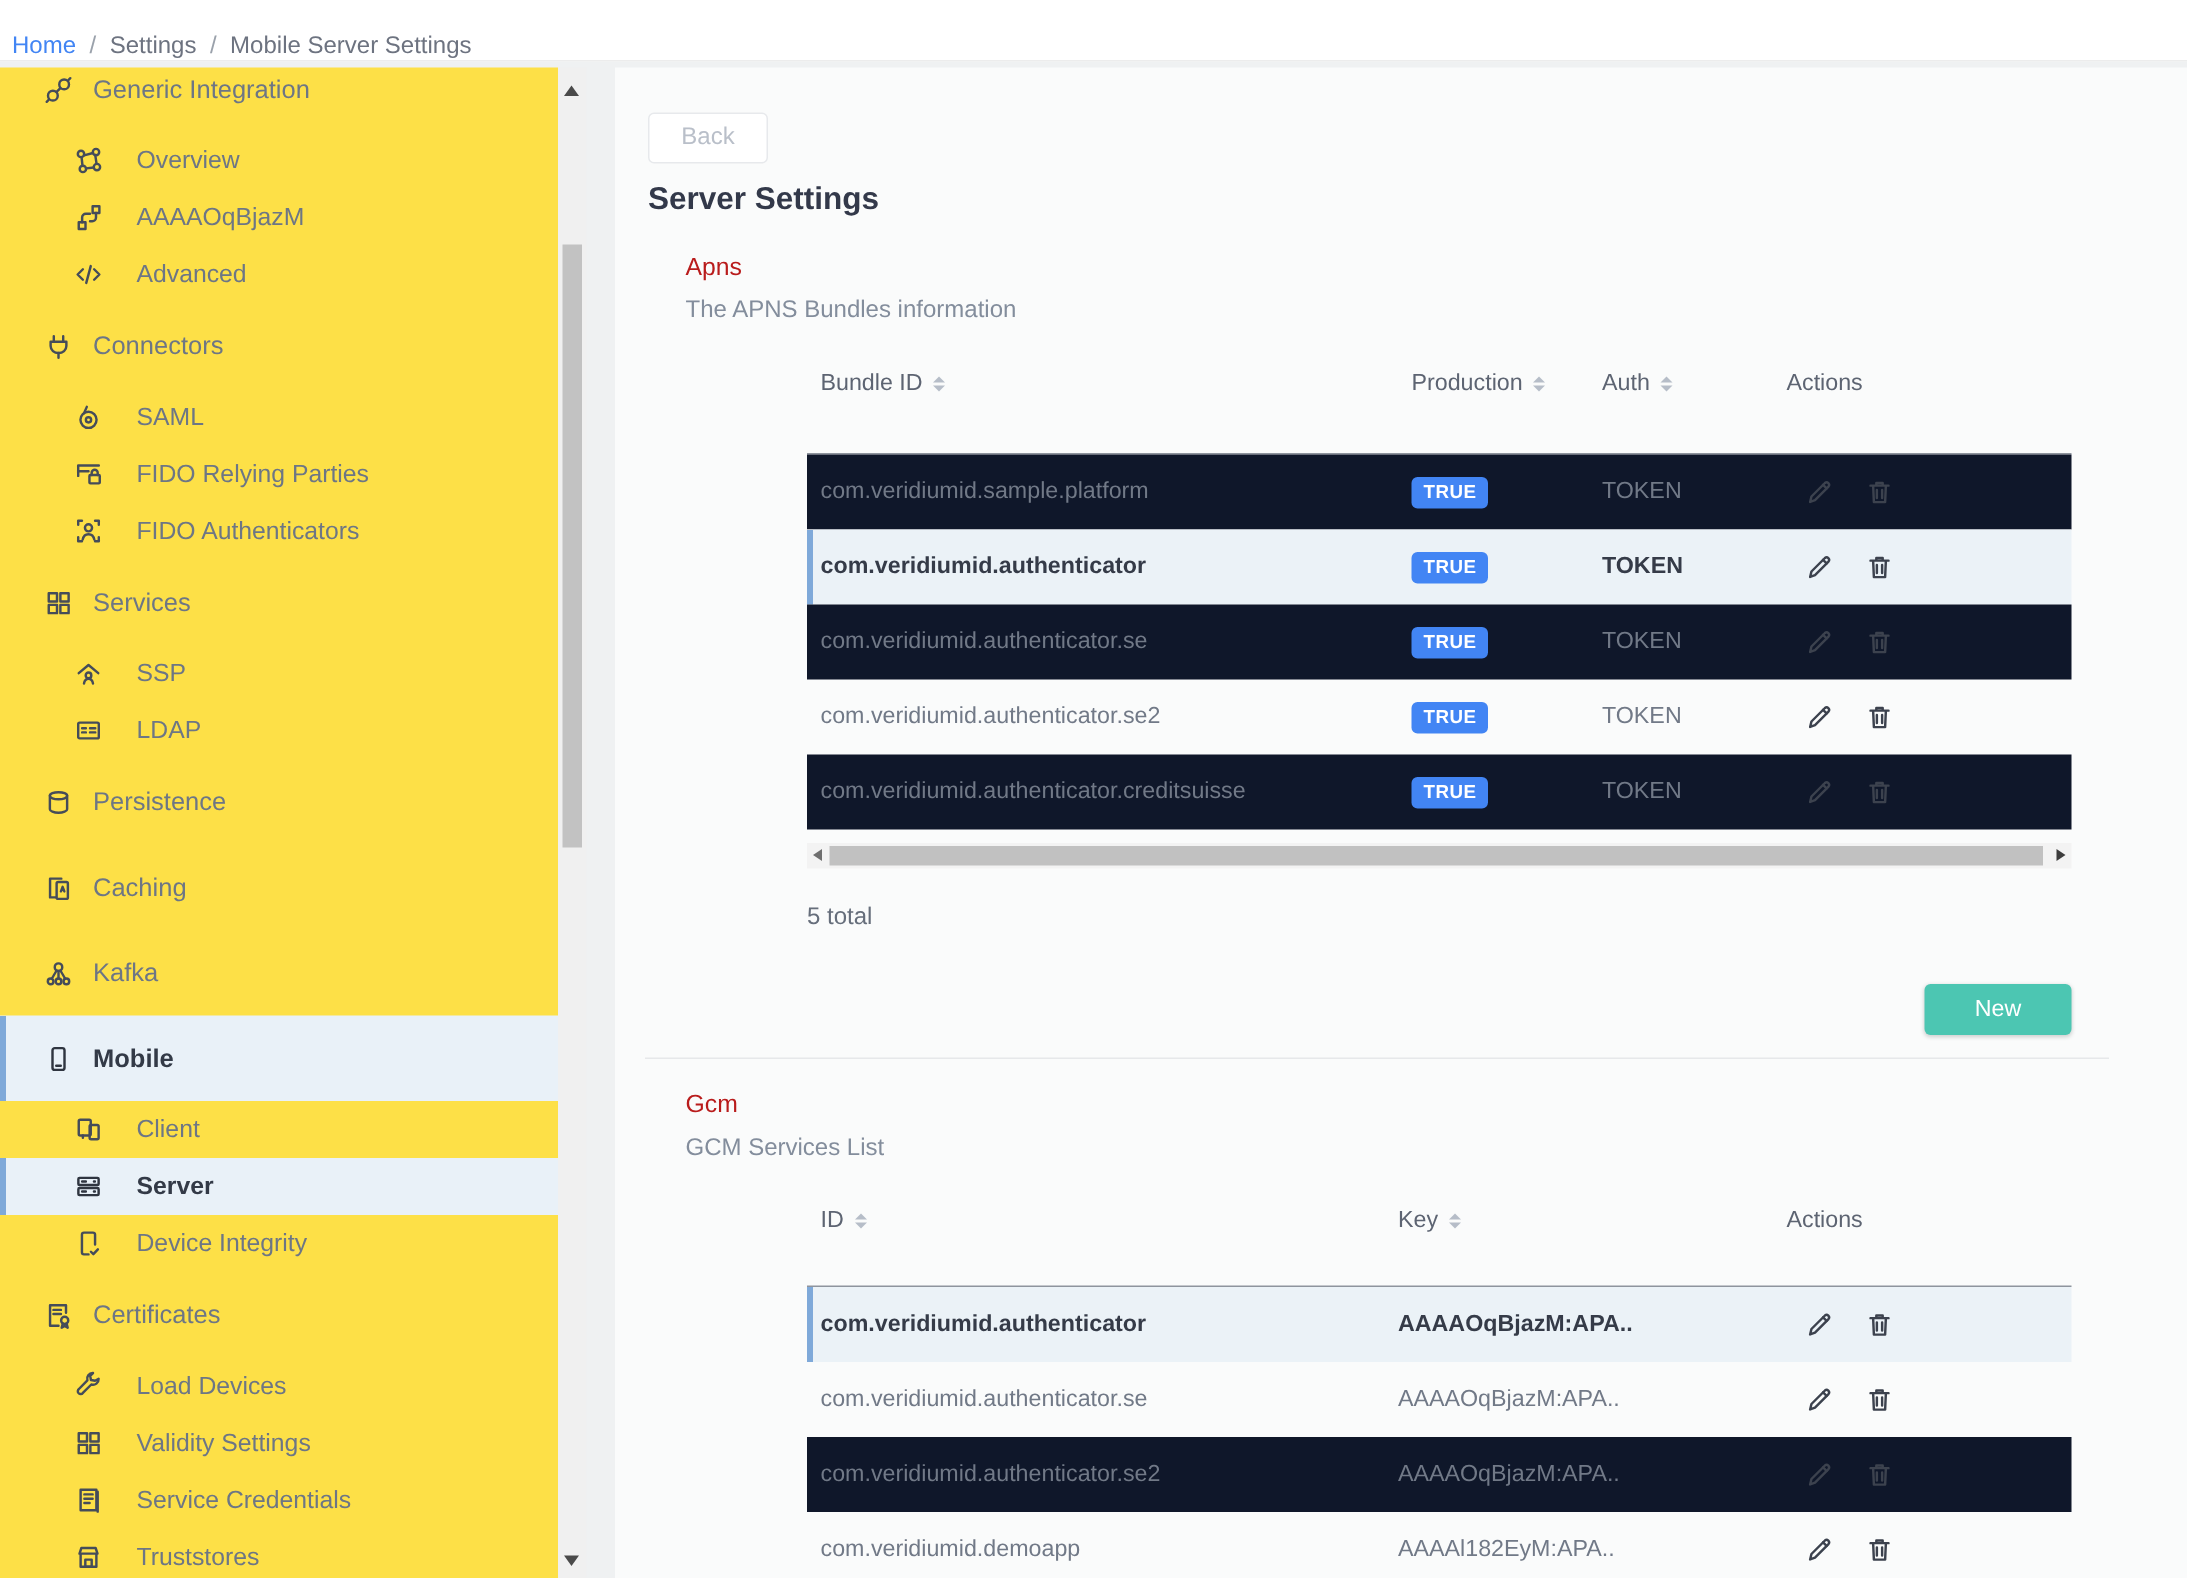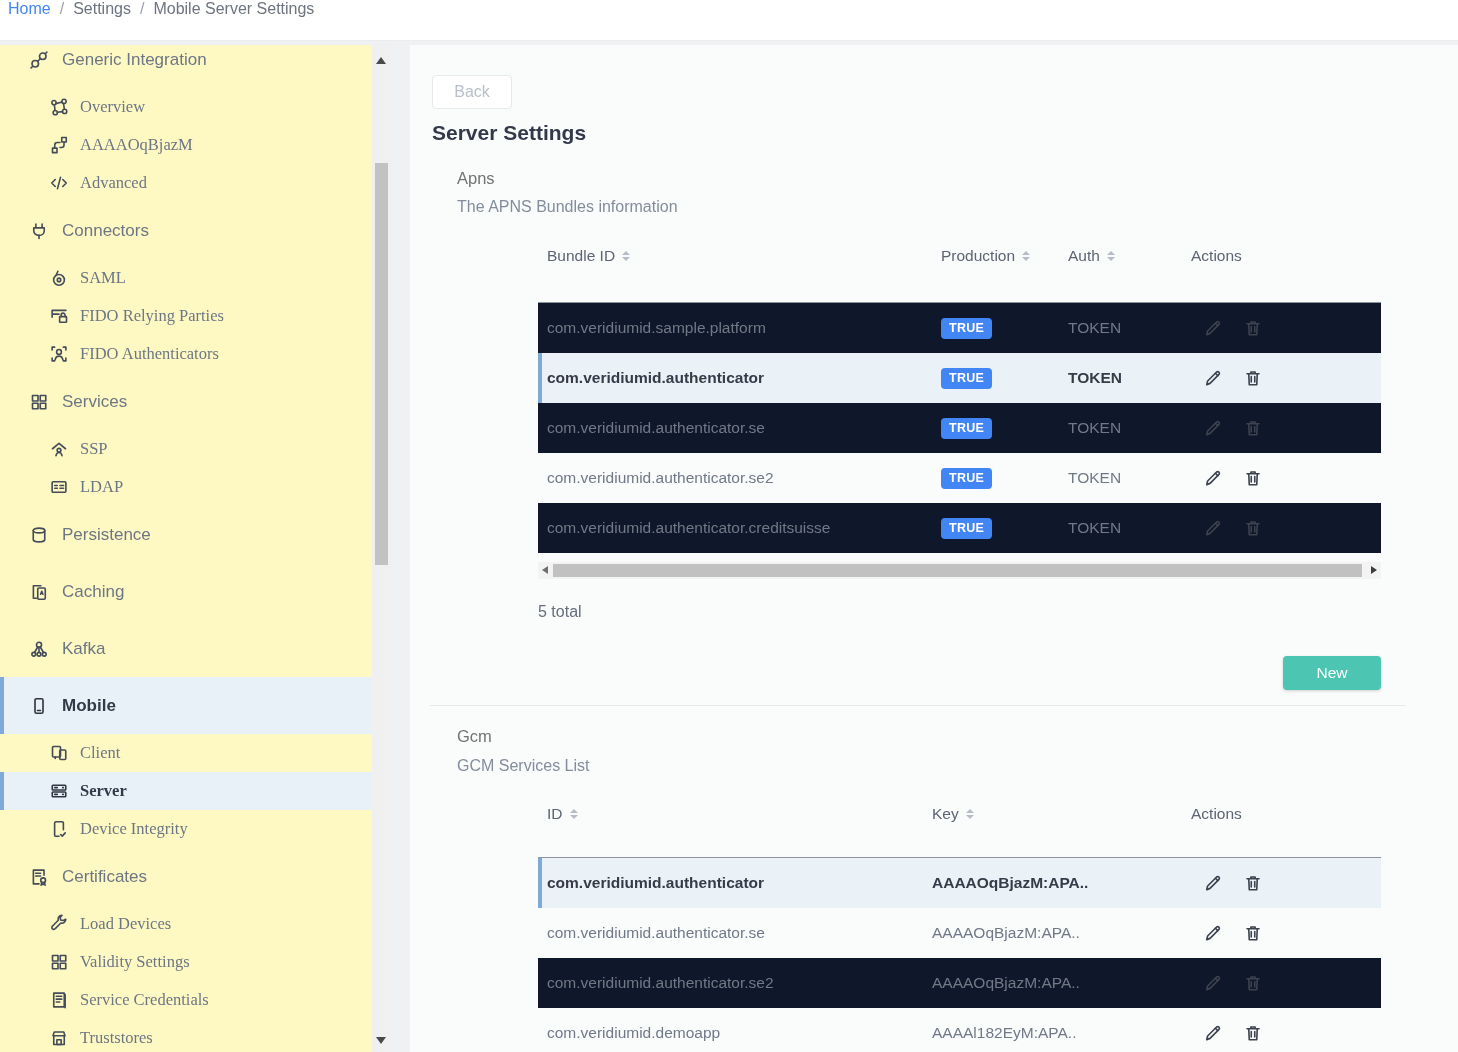--- a/index.html
+++ b/index.html
@@ -9,38 +9,38 @@
     font-family: "Liberation Sans", "DejaVu Sans", sans-serif;
     background: #eff1f2;
     overflow: hidden;
     color: #6d7685;
   }
 
   
   .topbar {
     position:absolute; top:0; left:0; right:0; height:41px;
     background:#fff; border-bottom:1px solid #ececec;
-    display:flex; align-items:flex-start; padding-left:8px;
+    display:flex; align-items:flex-end; padding-left:8px;
     font-size:16px; gap:9px;
   }
   .bc-link { color:#4285f4; cursor:pointer; }
   .bc-sep { color:#9aa1ab; }
   .bc-item, .bc-current { color:#6d7380; }
 
   
   .sidebar {
     position:absolute; left:0; top:45px; width:372px; bottom:0;
-    background:#fef9c3; overflow:hidden;
+    background:#fde047; overflow:hidden;
   }
   .sidebar-nav { margin-top:-14px; }
   .side-item { display:flex; align-items:center; cursor:pointer; color:#6d7685; }
   .side-item .icon { flex:0 0 20px; height:20px; color:#454c59; display:flex; align-items:center; justify-content:center; }
   .side-item .icon svg { display:block; }
   .side-item.section { height:57px; font-size:17px; padding-left:29px; gap:13px; }
-  .side-item.child   { height:38px; font-size:16.5px; padding-left:49px; gap:11px;font-family:Liberation Serif, serif; }
+  .side-item.child   { height:38px; font-size:16.5px; padding-left:49px; gap:22px; }
   .side-item.selected {
     background:#e9f1f8;
     box-shadow: inset 4px 0 0 #7fa9d9;
     color:#333a47; font-weight:700;
   }
   .side-item.selected .icon { color:#2f3540; }
 
   
   .sidebar-sb { position:absolute; left:372px; top:45px; width:19px; bottom:0; background:#f0f0f0; }
   .sb-up { position:absolute; top:12px; left:4px; width:0; height:0;
@@ -52,21 +52,21 @@
   
   .main { position:absolute; left:410px; top:45px; right:0; bottom:0; background:#fafbfb; overflow:hidden; }
 
   .back-btn {
     position:absolute; left:22px; top:30px; width:80px; height:34px;
     background:#fff; border:1px solid #e7e9ec; border-radius:4px;
     color:#b9bfc9; font-size:16px; font-family:inherit; cursor:pointer;
   }
   .page-title { position:absolute; left:22px; top:76px; font-size:21px; font-weight:700; color:#33394a; }
 
-  .sec-title { position:absolute; left:47px; font-size:16.5px; color:#737373; }
+  .sec-title { position:absolute; left:47px; font-size:16.5px; color:#b91c1c; }
   .sec-desc  { position:absolute; left:47px; font-size:16px; color:#838d9c; }
   .apns-title { top:124px; } .apns-desc { top:153px; }
   .gcm-title  { top:682px; } .gcm-desc  { top:712px; }
 
   .table { position:absolute; left:128px; width:843px; }
   .apns-table { top:200px; }
   .gcm-table  { top:758px; }
 
   .apns-grid { display:grid; grid-template-columns:394px 127px 123px 1fr; padding-left:9px; }
   .gcm-grid  { display:grid; grid-template-columns:385px 259px 1fr;      padding-left:9px; }

